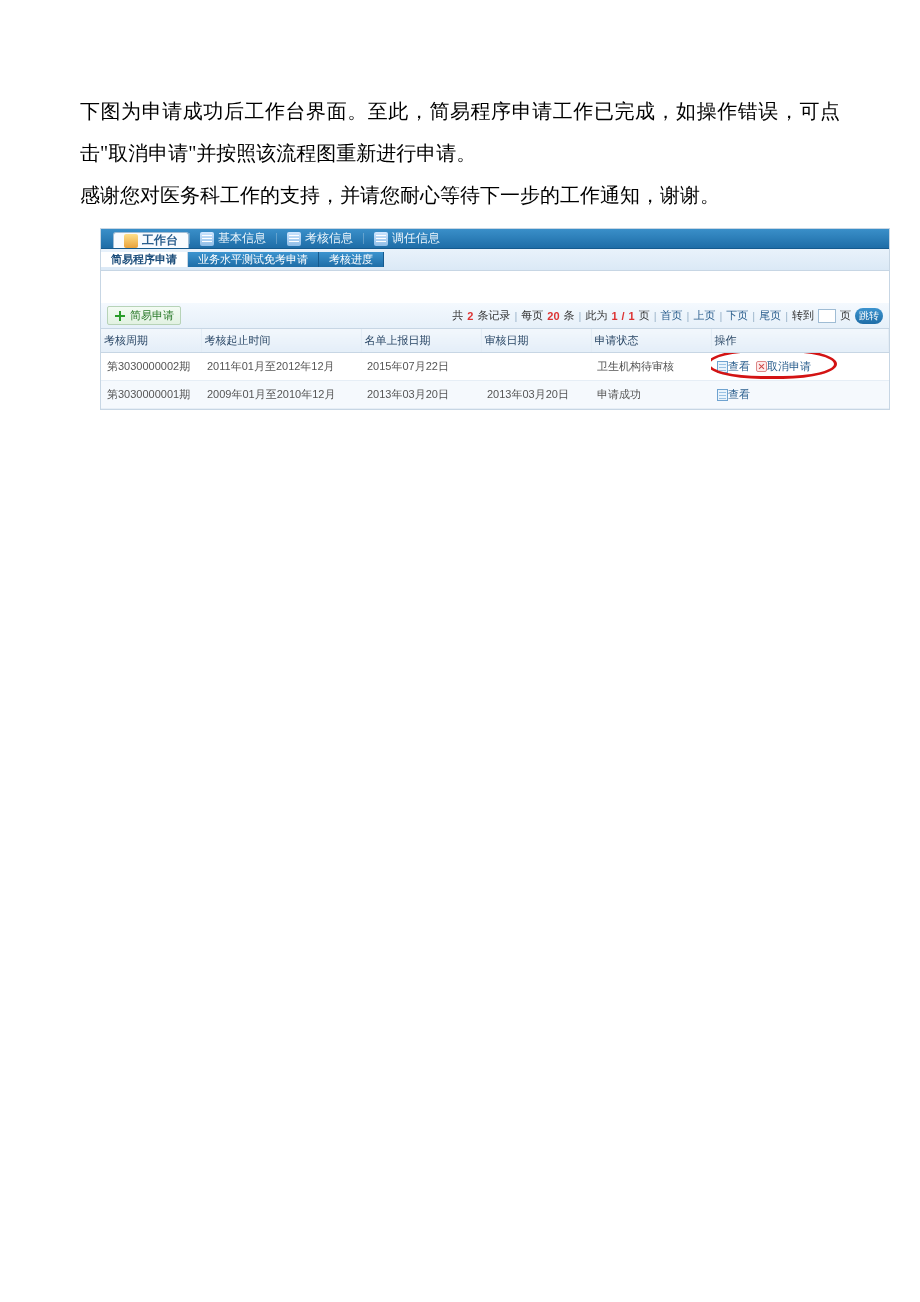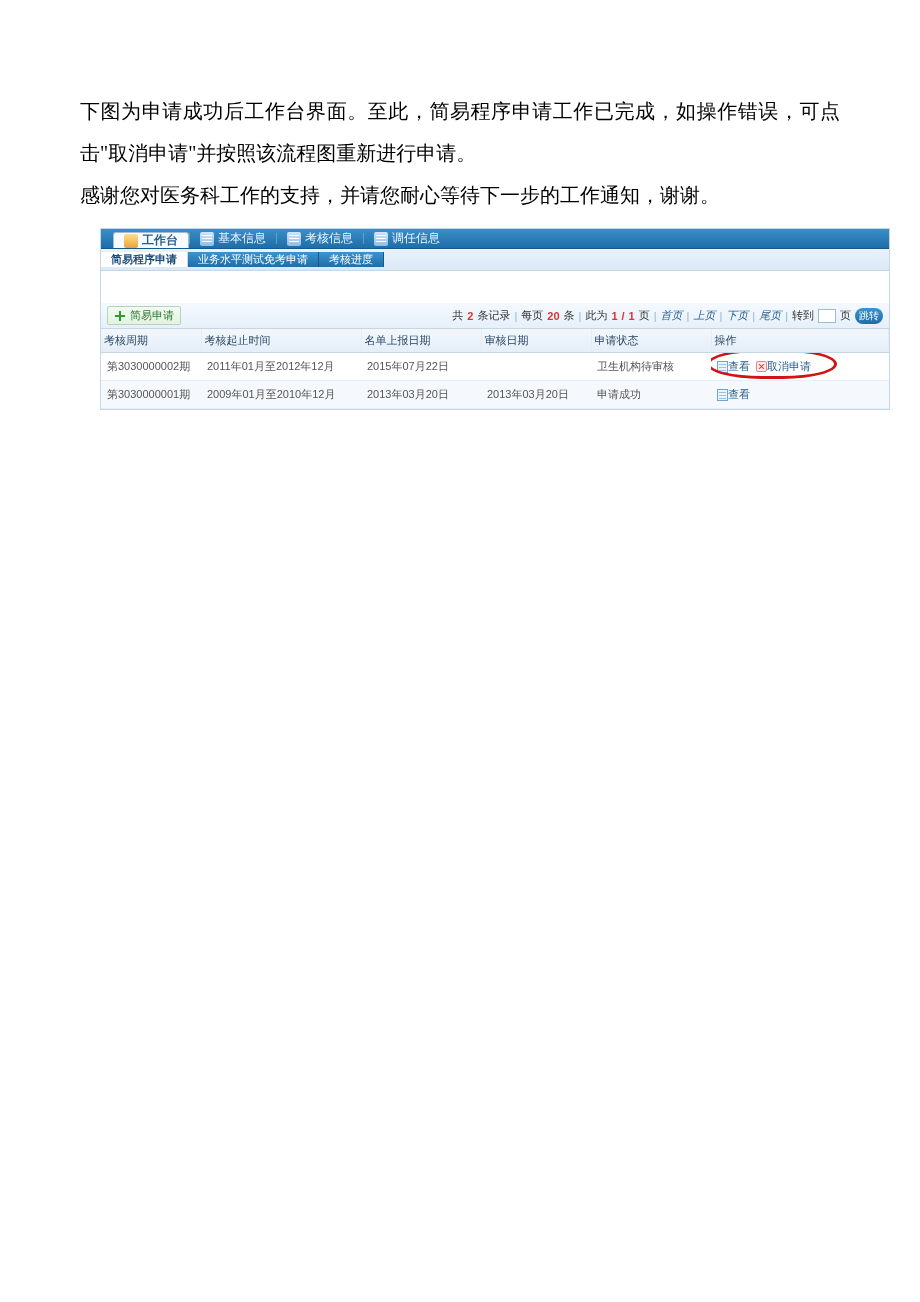--- a/index.html
+++ b/index.html
@@ -105,21 +105,21 @@
   }
   .plus-icon{display:inline-block;width:12px;height:12px;position:relative;}
   .plus-icon::before,.plus-icon::after{content:"";position:absolute;background:#2a9d2a;}
   .plus-icon::before{left:5px;top:1px;width:2px;height:10px;}
   .plus-icon::after{top:5px;left:1px;height:2px;width:10px;}
   .pager {
     display:flex; align-items:center; gap:4px;
     font-size:11px; color:#333; white-space:nowrap;
   }
   .pager .red{color:#d33; font-weight:bold;}
-  .pager a{color:#2a5e8d; cursor:pointer;font-style:italic;}
+  .pager a{color:#2a5e8d; cursor:pointer;}
   .pager .sep2{color:#9bb4ca;}
   .pager input{width:18px;height:14px;font-size:10px;border:1px solid #9fbcd4;text-align:center;}
   .pager .gobtn{display:inline-block;background:linear-gradient(#3c94cf,#1e6da7);color:#fff;padding:1px 4px;border-radius:8px;font-size:10px;}
   
   table.data{
     width:100%; border-collapse:collapse; table-layout:fixed;
     font-size:11px;
   }
   table.data th{
     background: linear-gradient(#f2f7fc,#e4eef8);

